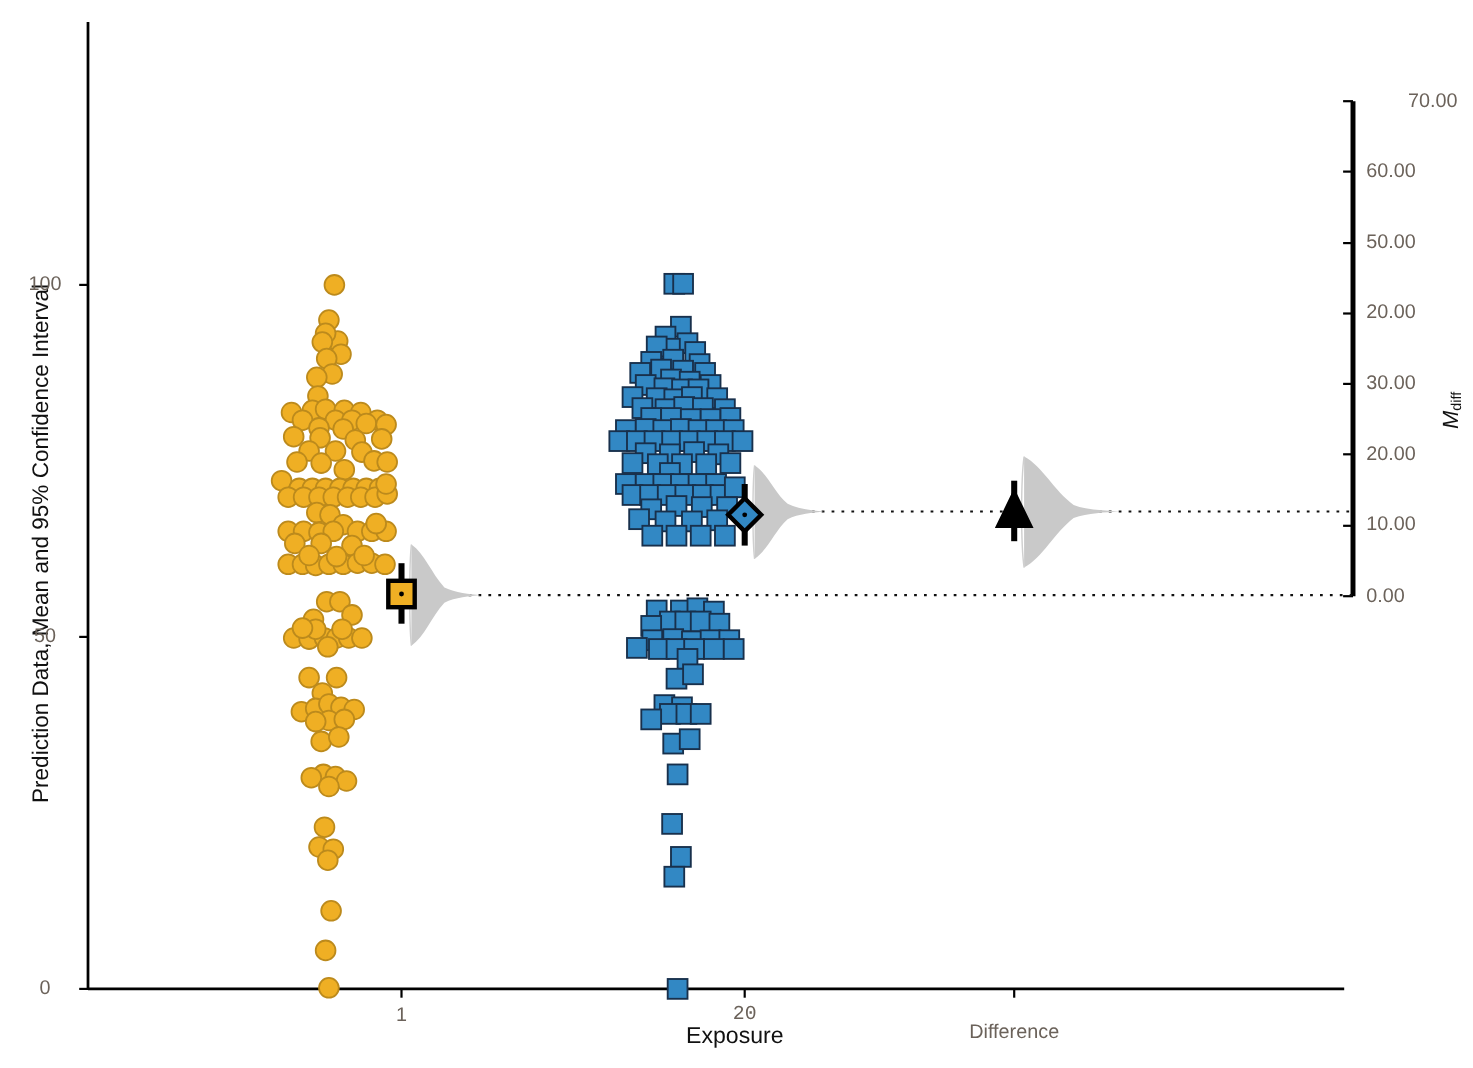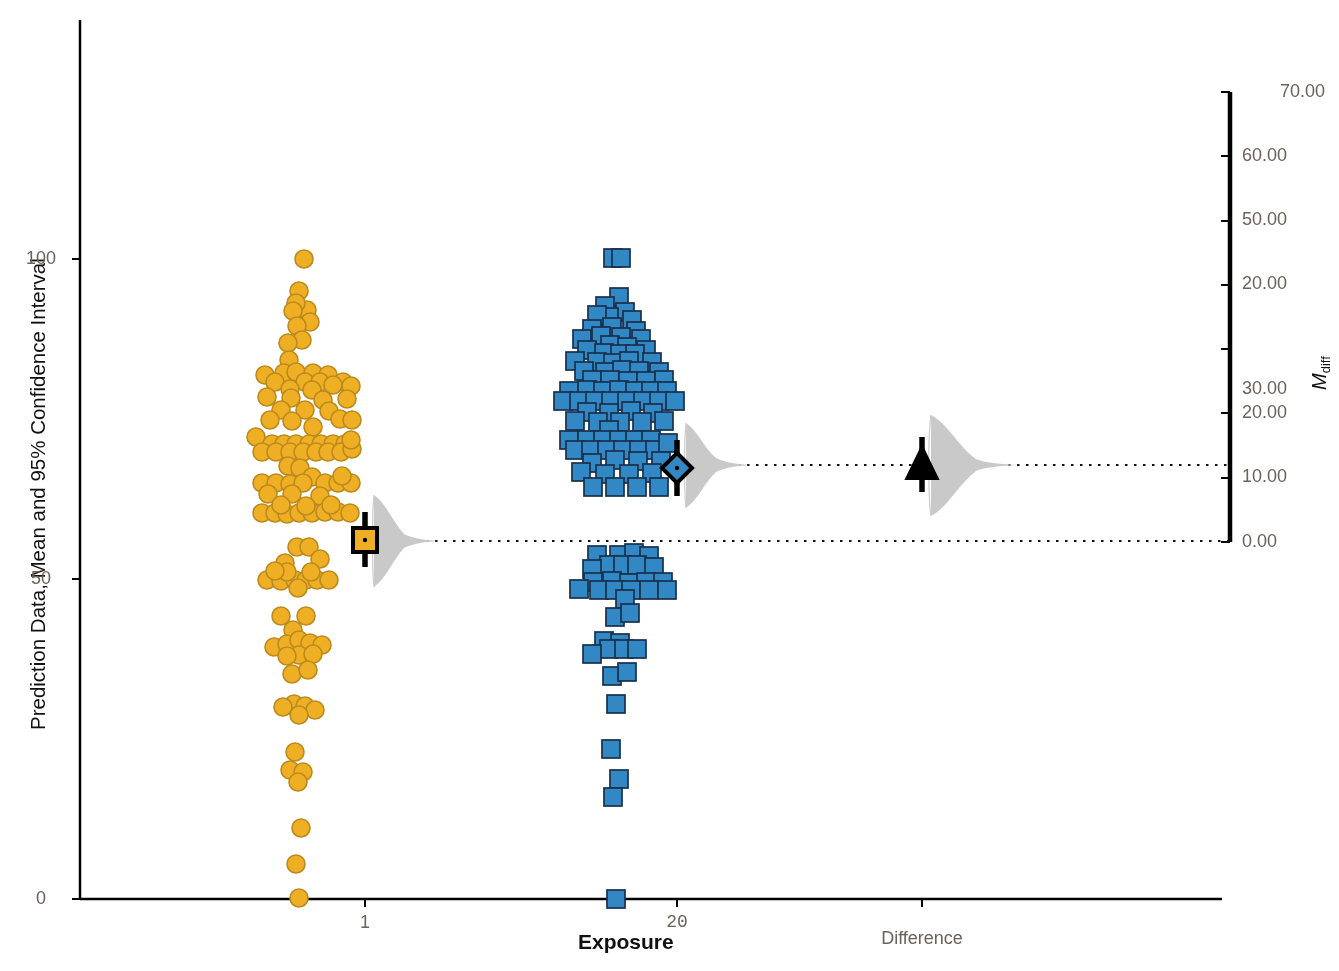--- a/index.html
+++ b/index.html
@@ -31,22 +31,21 @@
   .r-axis-label .sub {
     font-size:13px;
     vertical-align:-0.28em;
     font-style:normal;
   }
   .xlabel {
     position:absolute;
     white-space:nowrap;
     font-size:21px;
     color:#111111;
-    text-align:left;
-    font-weight:bold;
+    text-align:center;
   }
   .tick-txt {
     position:absolute;
     white-space:nowrap;
     font-size:18px;
     color:#6b625a;
   }
   .tick-txt.left  { text-align:center; }
   .tick-txt.right { text-align:left;  }
   .tick-txt.cat   { text-align:center; color:#6b625a; }
@@ -79,21 +78,21 @@
   <div class="xlabel" style="left:578px; top:930px; width:180px;">Exposure</div>
 
   <div class="tick-txt left" style="left:10px; top:248px; width:62px;">100</div>
   <div class="tick-txt left" style="left:10px; top:568px; width:62px;">50</div>
   <div class="tick-txt left" style="left:10px; top:888px; width:62px;">0</div>
 
   <div class="tick-txt right" style="left:1280px; top:81px; width:80px;">70.00</div>
   <div class="tick-txt right" style="left:1242px; top:145px; width:80px;">60.00</div>
   <div class="tick-txt right" style="left:1242px; top:209px; width:80px;">50.00</div>
   <div class="tick-txt right" style="left:1242px; top:273px; width:80px;">20.00</div>
-  <div class="tick-txt right" style="left:1242px; top:338px; width:80px;margin-top:40px;">30.00</div>
+  <div class="tick-txt right" style="left:1242px; top:338px; width:80px;">30.00</div>
   <div class="tick-txt right" style="left:1242px; top:402px; width:80px;">20.00</div>
   <div class="tick-txt right" style="left:1242px; top:466px; width:80px;">10.00</div>
   <div class="tick-txt right" style="left:1242px; top:531px; width:80px;">0.00</div>
 
   <div class="tick-txt cat" style="left:325px; top:912px; width:80px;">1</div>
   <div class="tick-txt cat" style="left:637px; top:912px; width:80px;font-family:Liberation Mono, monospace;">20</div>
   <div class="tick-txt cat" style="left:852px; top:912px; width:140px;margin-top:16px;">Difference</div>
 
   <svg width="1339" height="971">
 

